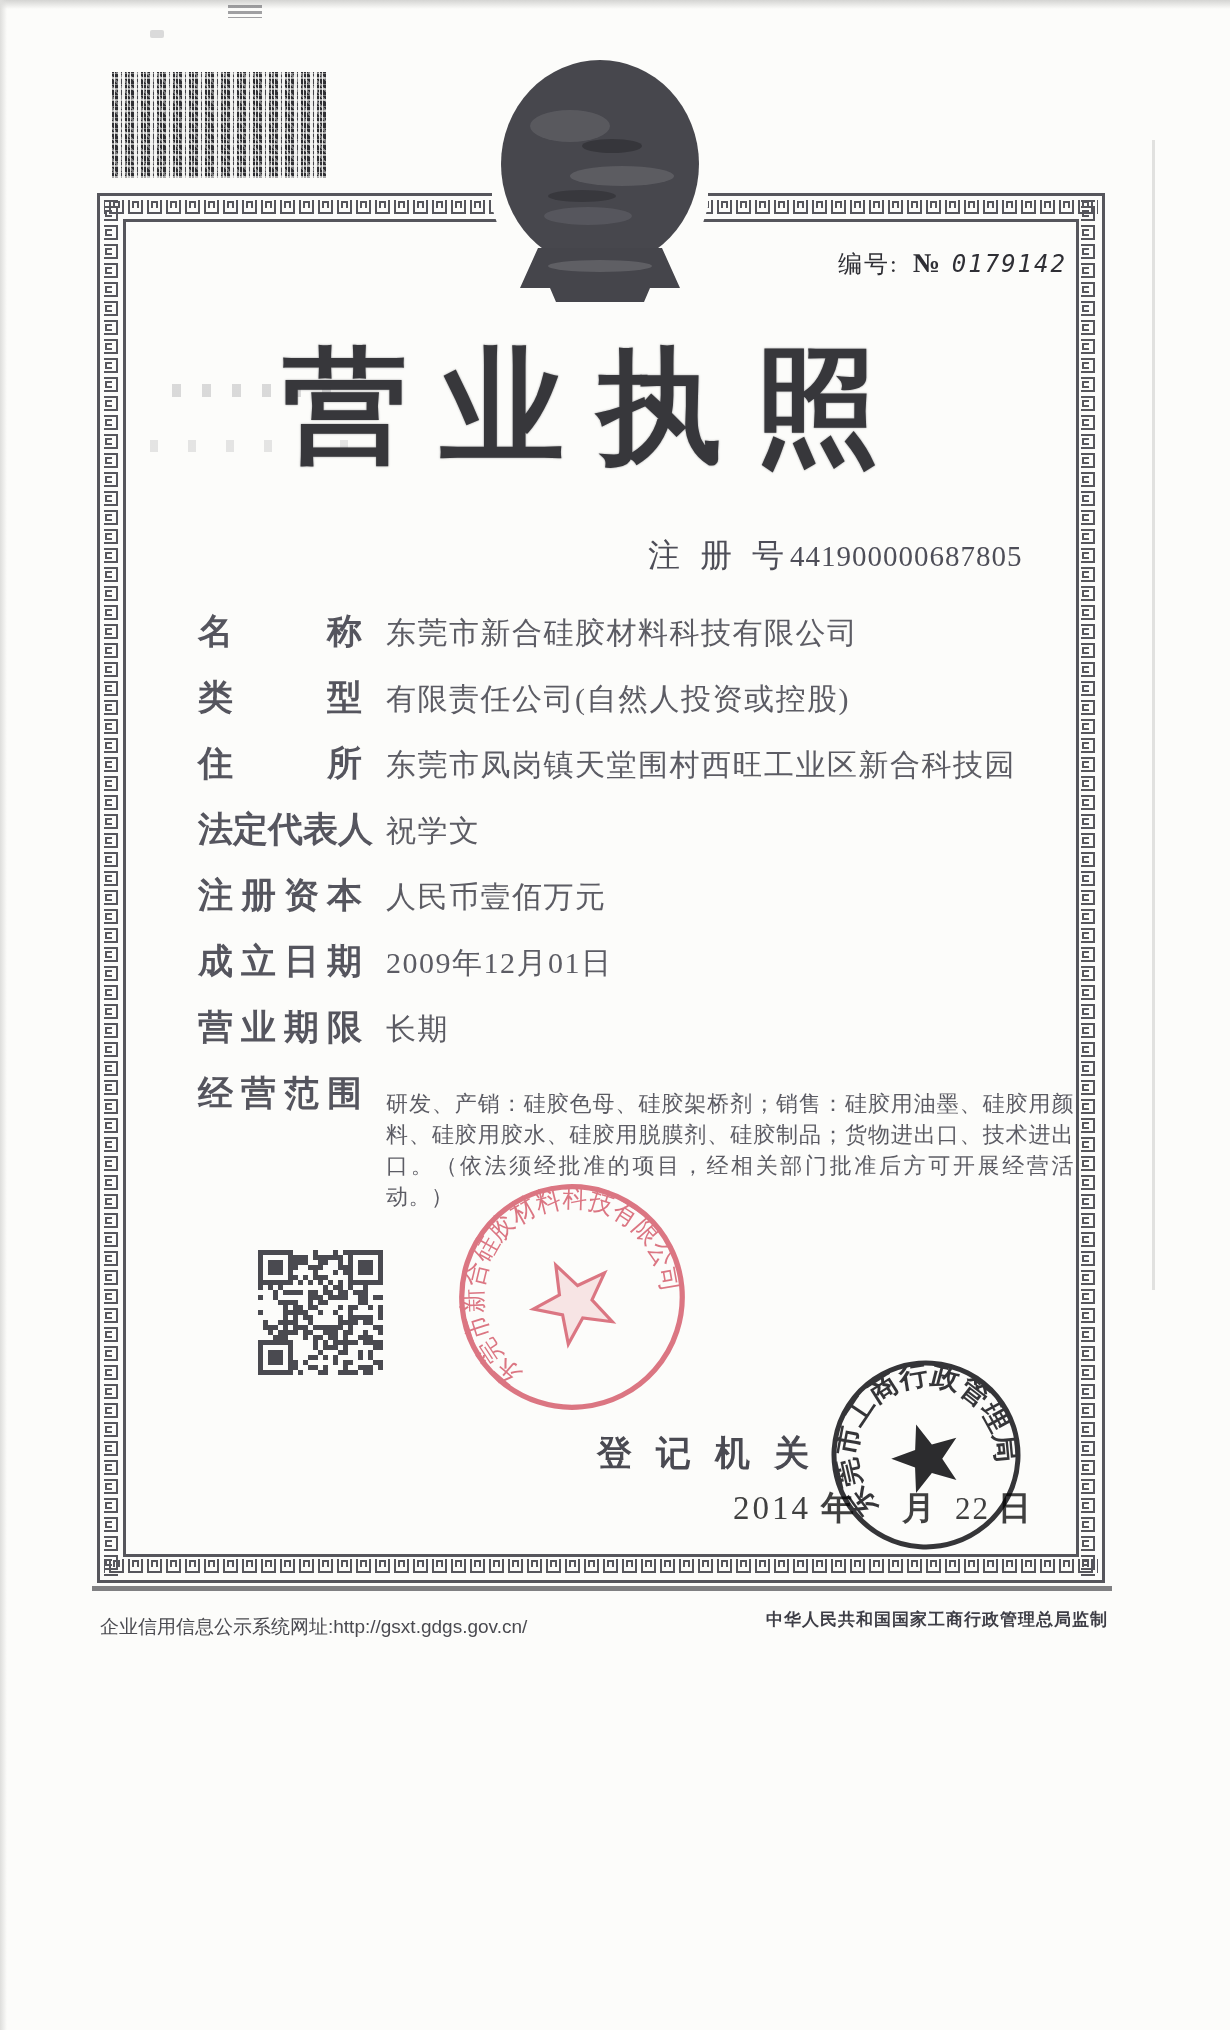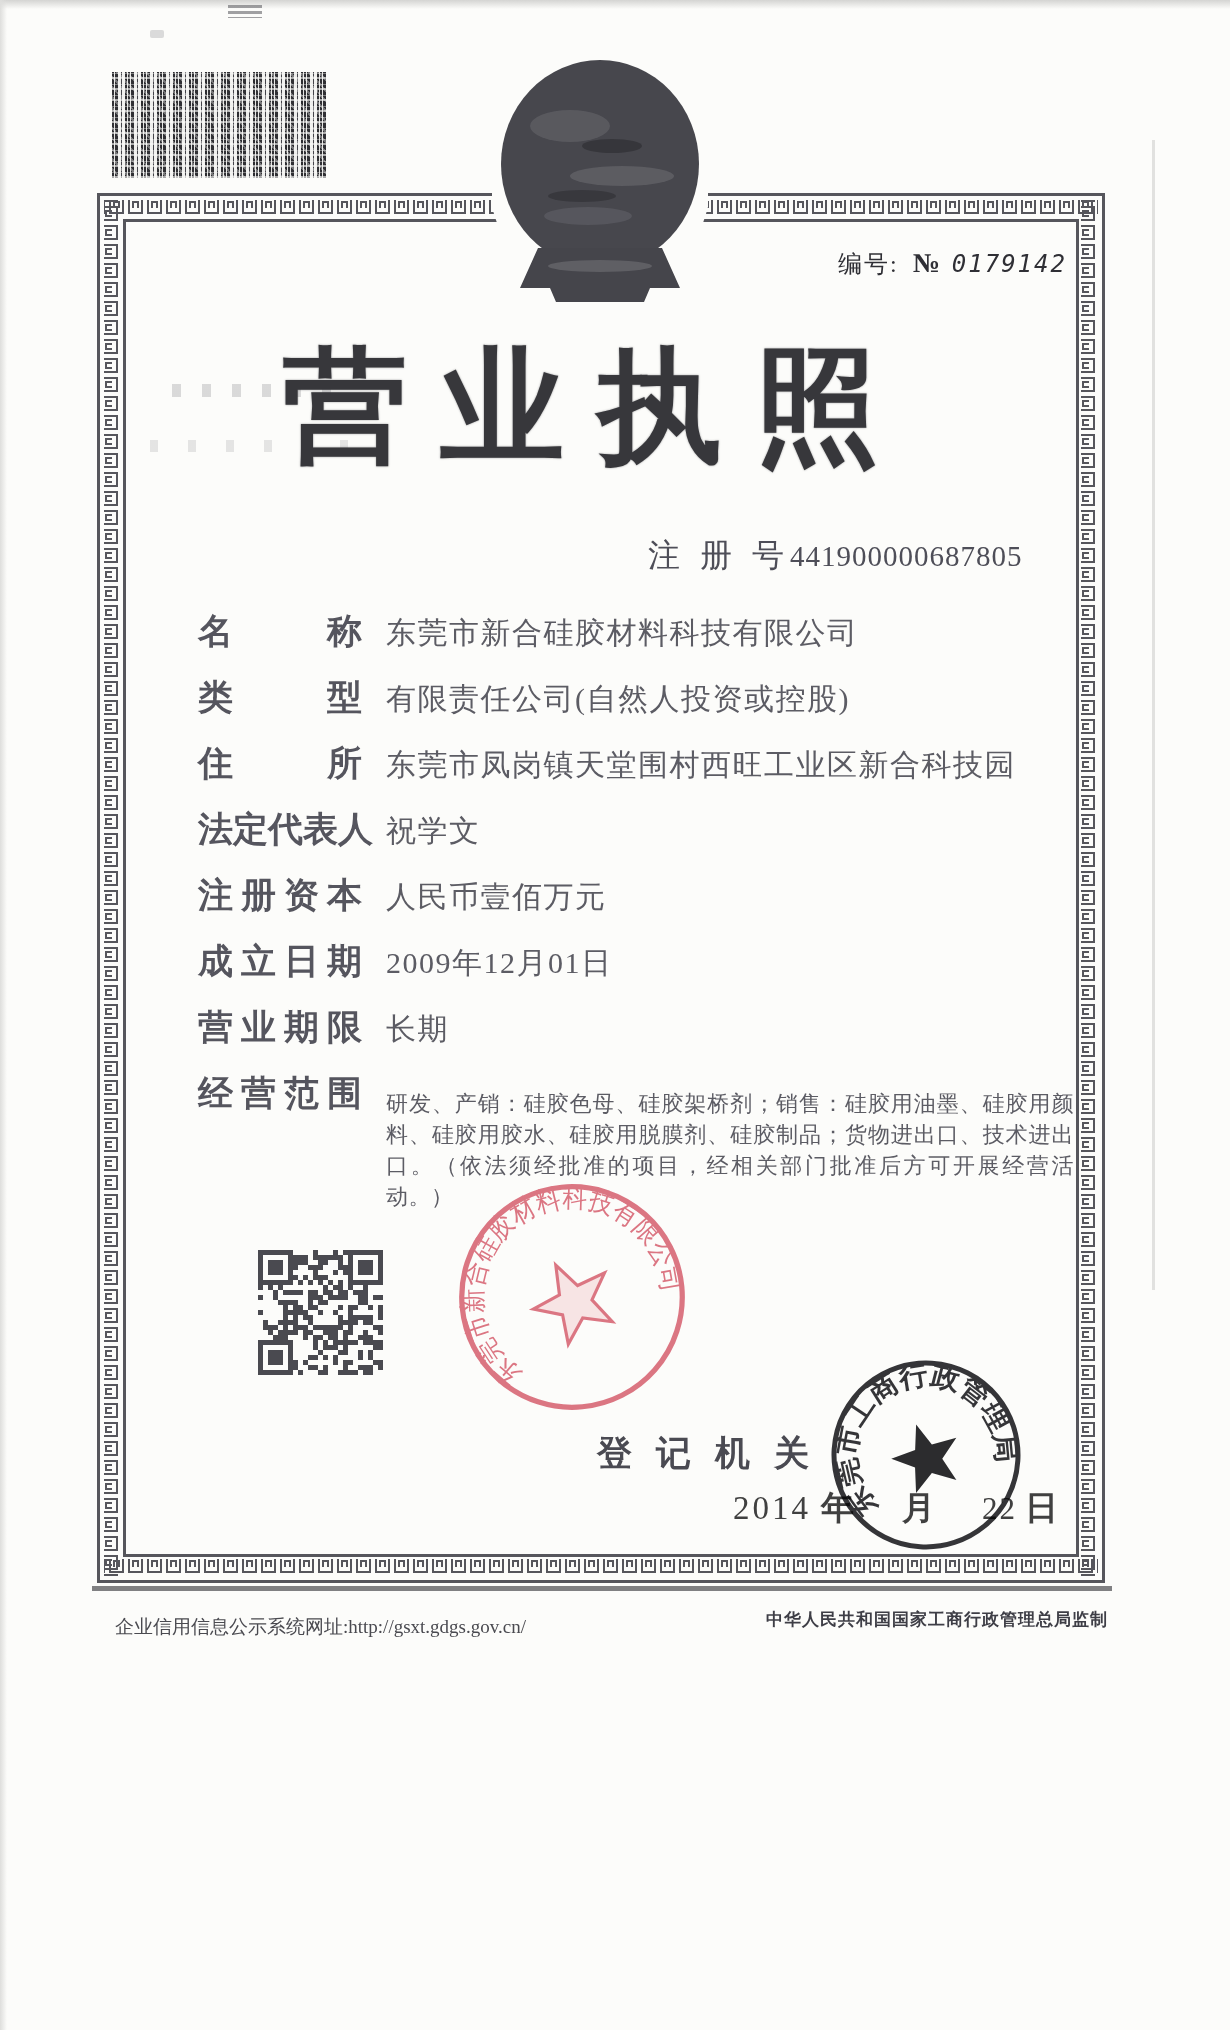--- a/index.html
+++ b/index.html
@@ -77,30 +77,30 @@
   .qr i.d{background:#4a4a50;}
 
   
   .registry{position:absolute;left:597px;top:1430px;width:212px;display:flex;justify-content:space-between;
             font-size:35px;font-weight:600;color:#4a4a52;}
   .issue-date{position:absolute;left:733px;top:1486px;display:flex;align-items:baseline;color:#404040;}
   .issue-date .y{font-size:33px;letter-spacing:3px;}
   .issue-date .u{font-size:33px;font-weight:600;}
   .issue-date .u1{margin-left:10px;}
   .issue-date .u2{margin-left:48px;}
-  .issue-date .d{font-size:31px;margin-left:47px;letter-spacing:2px;}
+  .issue-date .d{font-size:31px;margin-left:20px;letter-spacing:2px;}
   .issue-date .u3{margin-left:8px;}
 
   
   .seal-red{position:absolute;left:446px;top:1171px;width:252px;height:252px;opacity:.85;mix-blend-mode:multiply;}
   .seal-black{position:absolute;left:826px;top:1355px;width:200px;height:200px;opacity:.9;mix-blend-mode:multiply;}
 
   
-  .footer-left{position:absolute;left:115px;top:1614px;font-size:19px;color:#4a4a50;
-      font-family:Liberation Serif, serif;letter-spacing:0;}
+  .footer-left{position:absolute;left:100px;top:1614px;font-size:19px;color:#4a4a50;
+      font-family:Liberation Sans, sans-serif;letter-spacing:0;}
   .footer-right{position:absolute;right:122px;top:1608px;font-size:17px;font-weight:600;color:#3e3e46;letter-spacing:1px;}
 </style>
 </head>
 <body>
 
 <div class="page">
 
   <div class="scan-edge-top"></div>
   <div class="scan-edge-left"></div>
   <div class="mark-a"></div>

